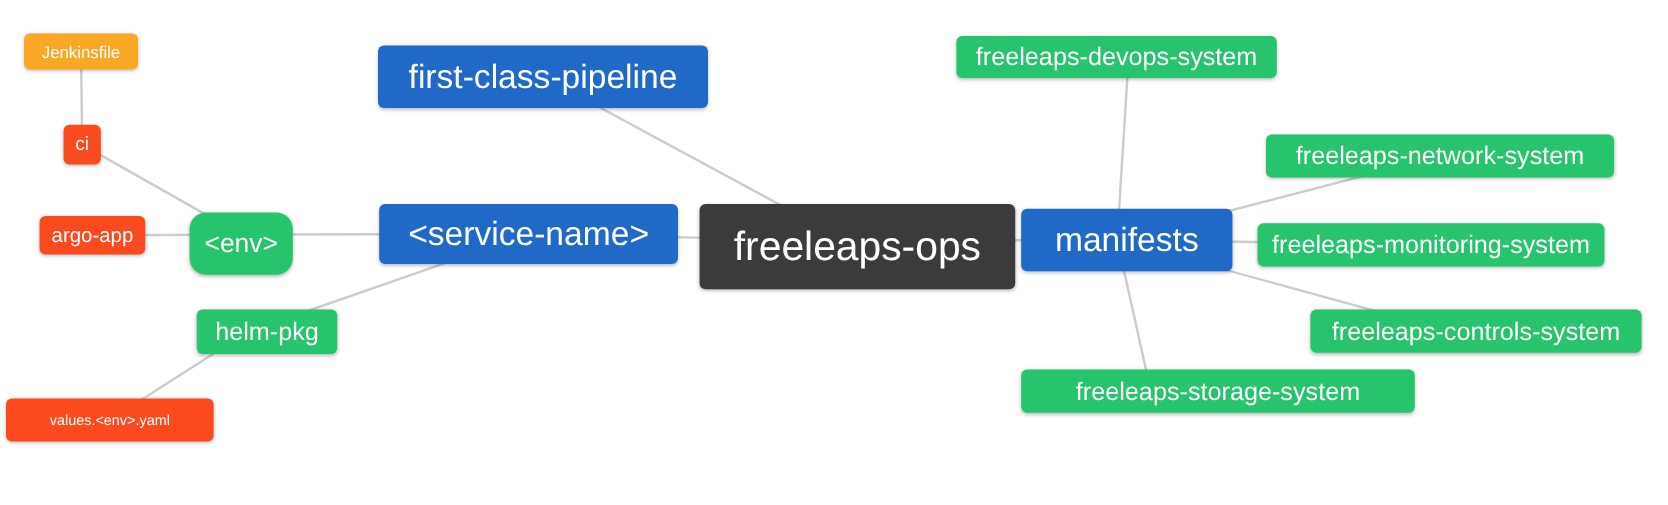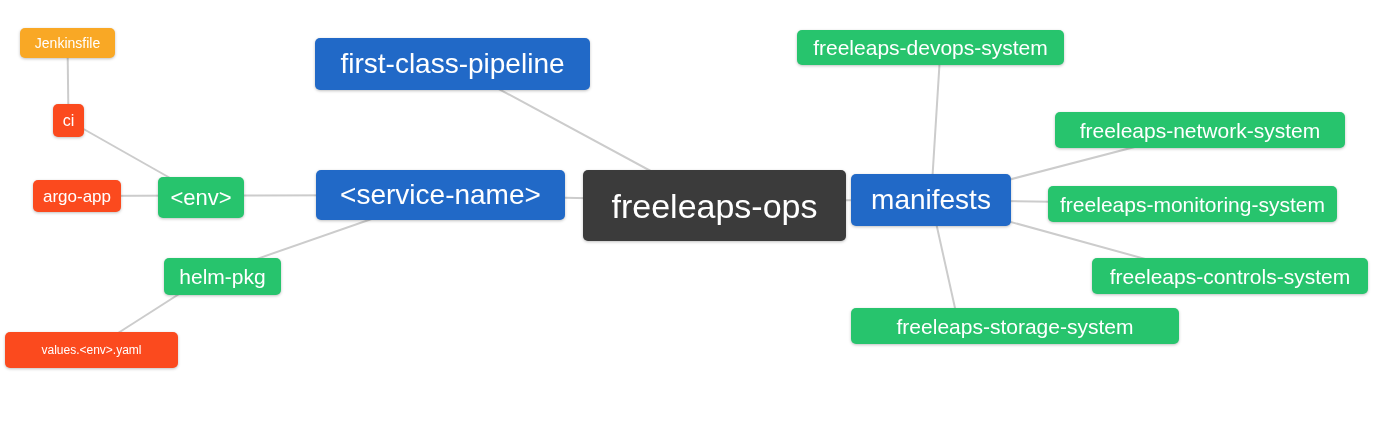--- a/index.html
+++ b/index.html
@@ -19,25 +19,25 @@
   }
   .c-root{background:var(--root);}
   .c-primary{background:var(--primary);}
   .c-success{background:var(--success);}
   .c-danger{background:var(--danger);}
   .c-warning{background:var(--warning);}
 
   #n-jenkinsfile{left:20px;  top:28px;  width:95px;  height:30px; font-size:14px;}
   #n-ci{left:53px;  top:104px; width:31px;  height:33px; font-size:16px;}
   #n-argo-app{left:33px;  top:180px; width:88px;  height:32px; font-size:17px;}
-  #n-env{left:158px; top:177px; width:86px;  height:41px; font-size:22px;}
+  #n-env{left:158px; top:177px; width:86px;  height:52px; font-size:22px;border-radius:14px;}
   #n-first-class-pipeline{left:315px; top:38px;  width:275px; height:52px; font-size:28px;}
   #n-service-name{left:316px; top:170px; width:249px; height:50px; font-size:28px;}
   #n-root{left:583px; top:170px; width:263px; height:71px; font-size:34px;}
-  #n-manifests{left:851px; top:174px; width:160px; height:52px; font-size:28px;}
+  #n-manifests{left:851px; top:174px; width:176px; height:52px; font-size:28px;}
   #n-devops{left:797px;  top:30px;  width:267px; height:35px; font-size:21px;}
   #n-network{left:1055px; top:112px; width:290px; height:36px; font-size:21px;}
   #n-monitoring{left:1048px; top:186px; width:289px; height:36px; font-size:21px;}
   #n-controls{left:1060px; top:258px; width:276px; height:36px; font-size:21px;margin-left:32px;}
   #n-storage{left:815px;  top:308px; width:328px; height:36px; font-size:21px;margin-left:36px;}
   #n-helm-pkg{left:164px; top:258px; width:117px; height:37px; font-size:21px;}
   #n-values{left:5px;   top:332px; width:173px; height:36px; font-size:12px;}
 </style>
 </head>
 <body>

